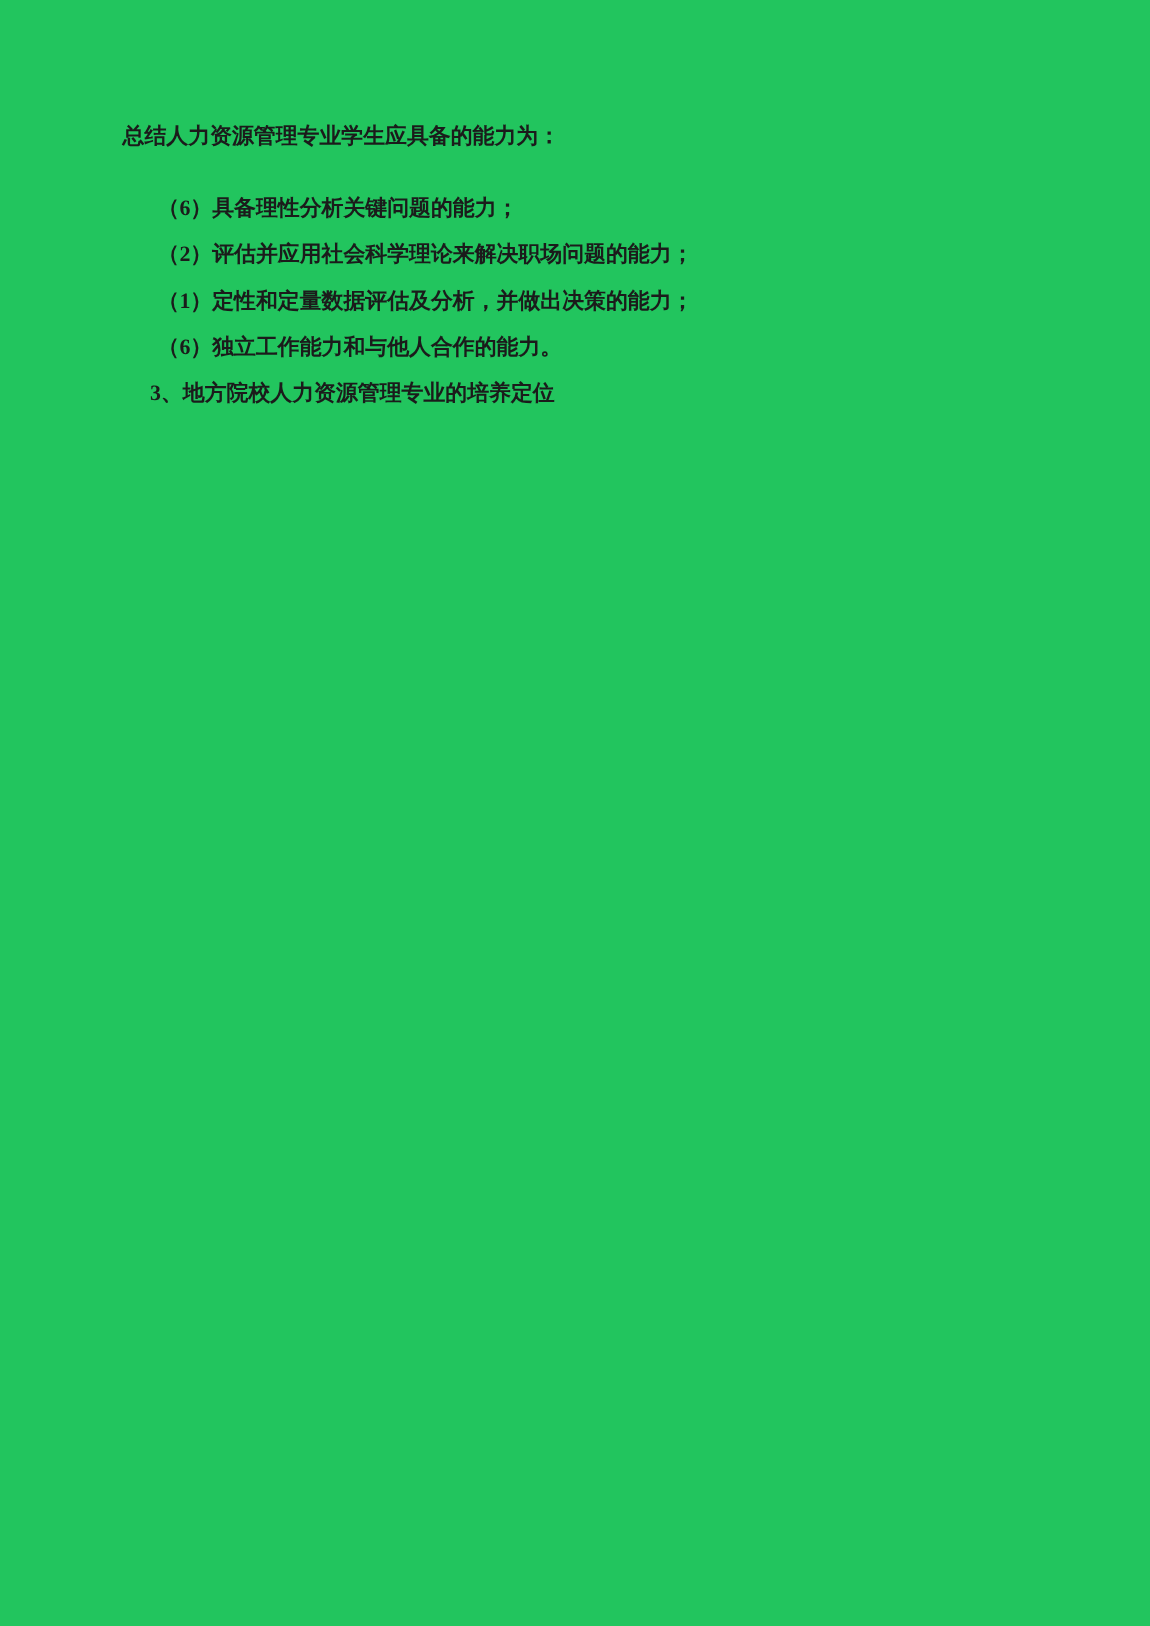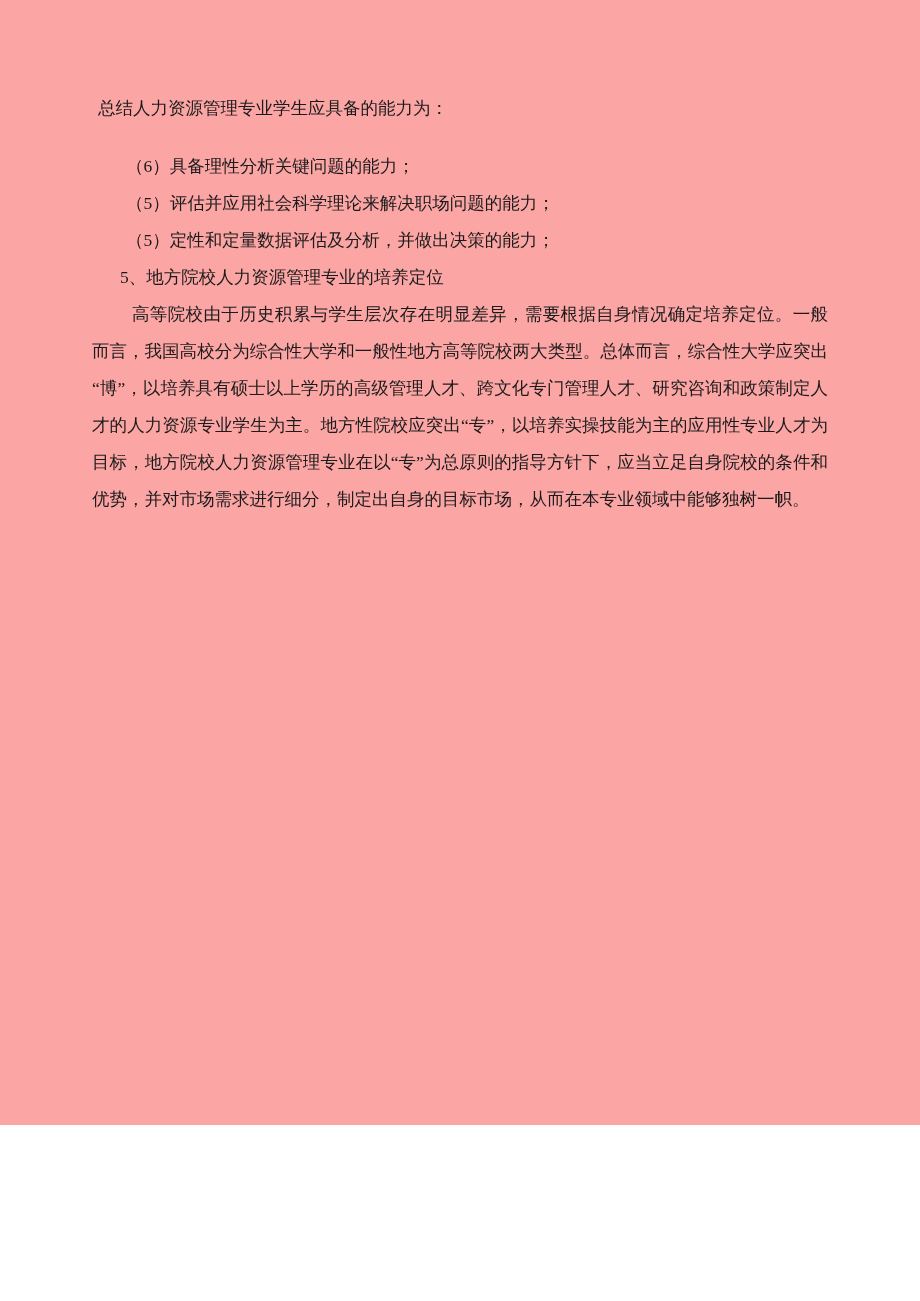--- a/index.html
+++ b/index.html
@@ -3,28 +3,29 @@
 <meta charset="utf-8">
 <style>
   html, body {
     margin: 0;
     padding: 0;
     background: #ffffff;
   }
   .page {
     position: relative;
     width: 920px;
-    height: 1125px;
-    background: #fca5a5;
+    height: 1301px;
+    background: #22c55e;
     box-sizing: border-box;
     padding: 90px 92px 0 92px;
     overflow: hidden;
     font-family: "Liberation Serif", "DejaVu Serif", serif;
     font-size: 17.5px;
     color: #1b1b1b;
+    font-weight: bold;
   }
   .page p {
     margin: 0;
     line-height: 37px;
     text-align: justify;
     text-align-last: left;
     word-break: break-all;
   }
   .lead {
     text-indent: 6px;
@@ -47,25 +48,25 @@
 </head>
 <body>
 
 <div class="page">
 
   <p class="lead">总结人力资源管理专业学生应具备的能力为：</p>
 
   <p class="list-item first">（6）具备理性分析关键问题的能力；</p>
 
 
-  <p class="list-item">（5）评估并应用社会科学理论来解决职场问题的能力；</p>
+  <p class="list-item">（2）评估并应用社会科学理论来解决职场问题的能力；</p>
 
 
-  <p class="list-item">（5）定性和定量数据评估及分析，并做出决策的能力；</p>
+  <p class="list-item">（1）定性和定量数据评估及分析，并做出决策的能力；</p>
 
+  <p class="list-item">（6）独立工作能力和与他人合作的能力。</p>
 
-  <p class="heading">5、地方院校人力资源管理专业的培养定位</p>
+  <p class="heading">3、地方院校人力资源管理专业的培养定位</p>
 
-  <p class="para">高等院校由于历史积累与学生层次存在明显差异，需要根据自身情况确定培养定位。一般而言，我国高校分为综合性大学和一般性地方高等院校两大类型。总体而言，综合性大学应突出“博”，以培养具有硕士以上学历的高级管理人才、跨文化专门管理人才、研究咨询和政策制定人才的人力资源专业学生为主。地方性院校应突出“专”，以培养实操技能为主的应用性专业人才为目标，地方院校人力资源管理专业在以“专”为总原则的指导方针下，应当立足自身院校的条件和优势，并对市场需求进行细分，制定出自身的目标市场，从而在本专业领域中能够独树一帜。</p>
 
 
 
 </div>
 
 </body></html>

